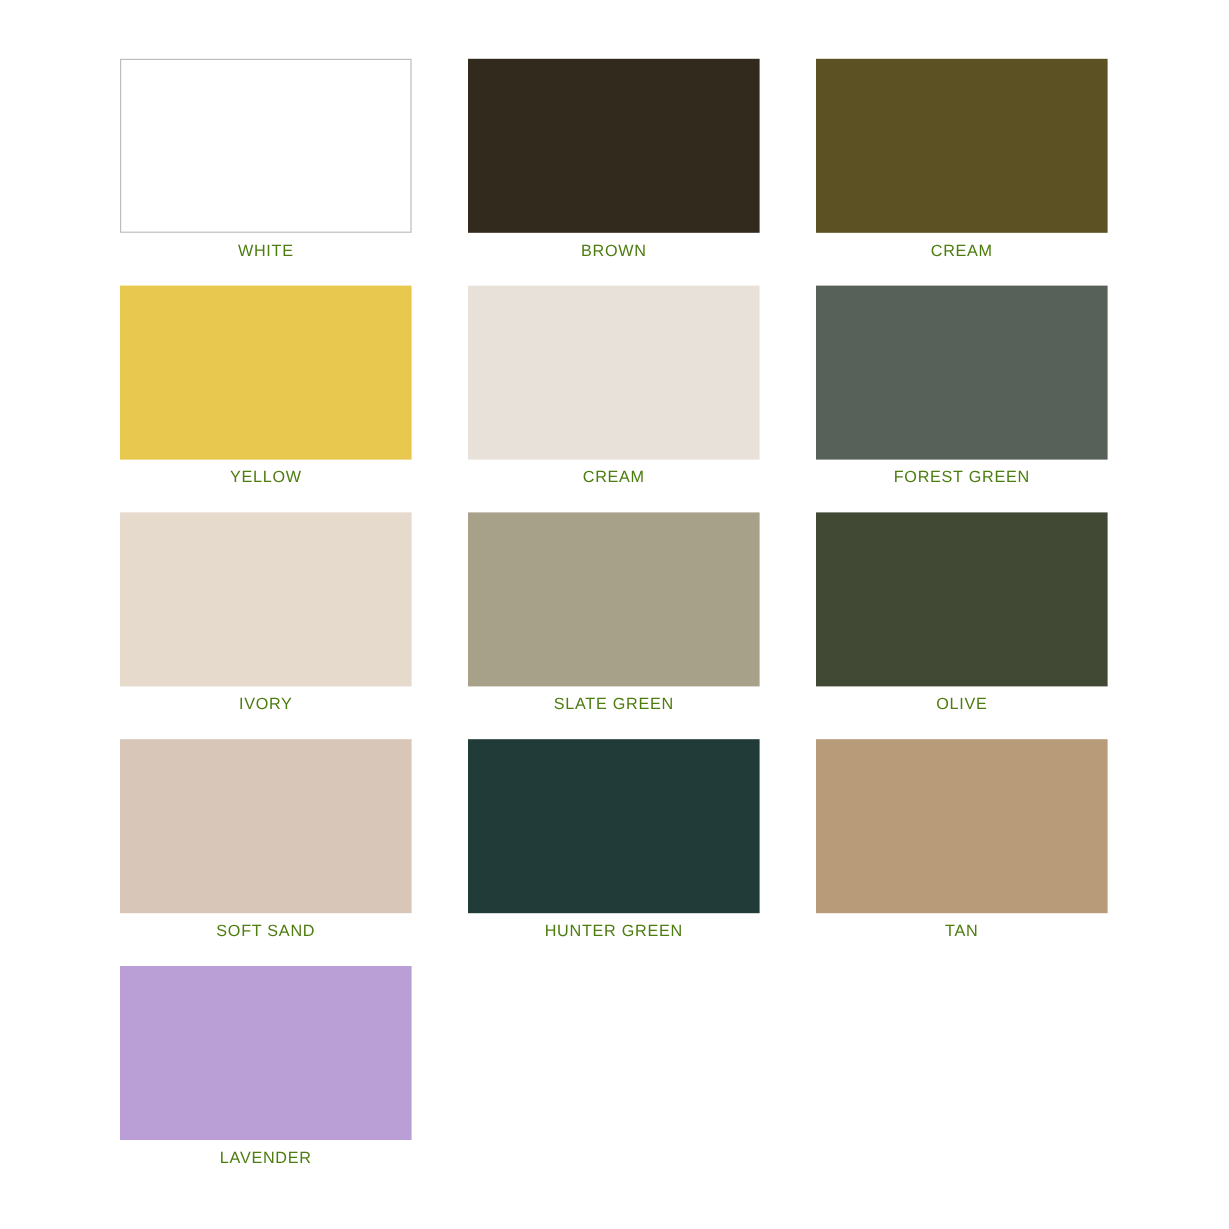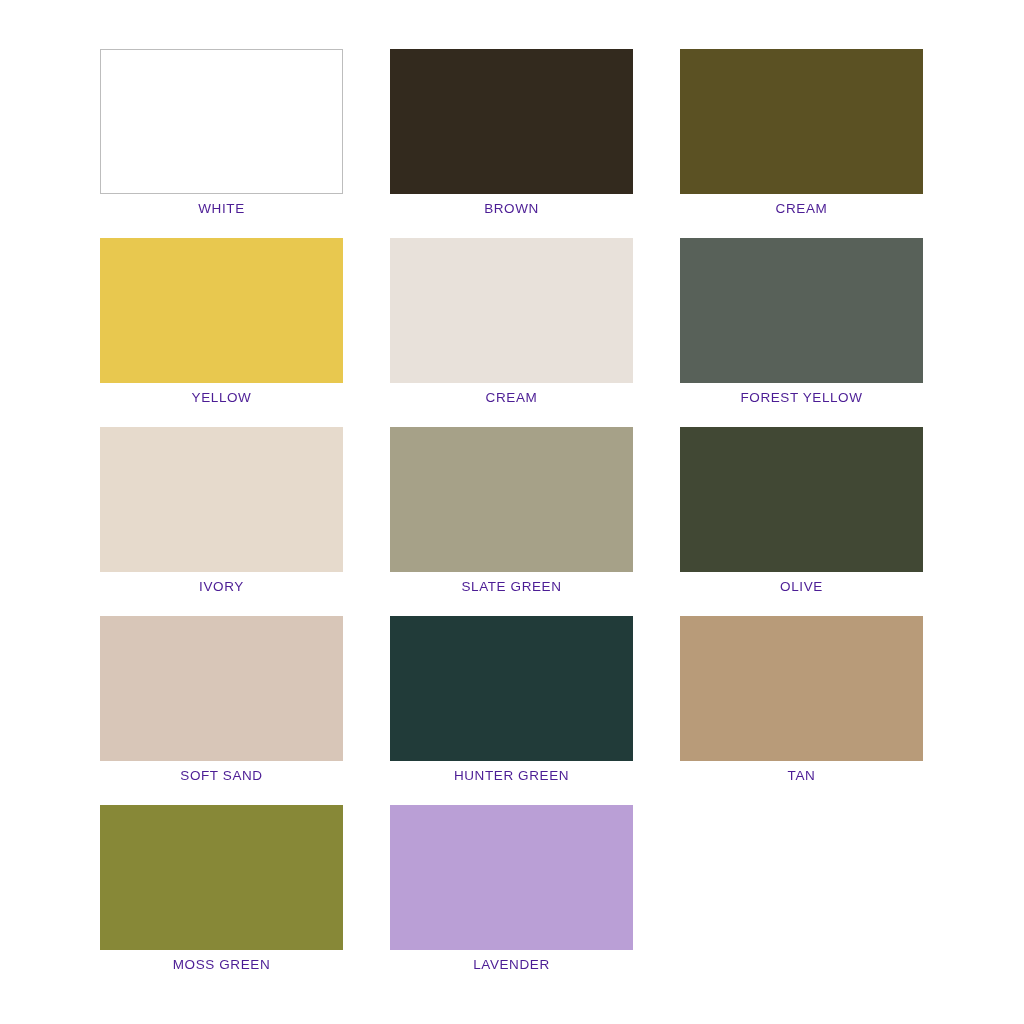--- a/index.html
+++ b/index.html
@@ -49,21 +49,21 @@
   .swatch-label {
     position: absolute;
     left: 0;
     right: 0;
     top: 152px;
     text-align: center;
     font-family: "Liberation Sans", sans-serif;
     font-size: 13.5px;
     line-height: 16px;
     letter-spacing: 0.6px;
-    color: #4c1d95;
+    color: #4d7c0f;
     white-space: nowrap;
   }
 </style>
 </head>
 <body>
 
 <div id="palette-grid">
     <div class="swatch-cell">
       <div class="swatch-chip bordered" style="background-color: rgb(255, 255, 255);"></div>
       <div class="swatch-label">WHITE</div>
@@ -79,21 +79,21 @@
     <div class="swatch-cell">
       <div class="swatch-chip" style="background-color: rgb(232, 200, 79);"></div>
       <div class="swatch-label">YELLOW</div>
     </div>
     <div class="swatch-cell">
       <div class="swatch-chip" style="background-color: rgb(232, 225, 218);"></div>
       <div class="swatch-label">CREAM</div>
     </div>
     <div class="swatch-cell">
       <div class="swatch-chip" style="background-color: rgb(88, 97, 89);"></div>
-      <div class="swatch-label">FOREST YELLOW</div>
+      <div class="swatch-label">FOREST GREEN</div>
     </div>
     <div class="swatch-cell">
       <div class="swatch-chip" style="background-color: rgb(230, 218, 204);"></div>
       <div class="swatch-label">IVORY</div>
     </div>
     <div class="swatch-cell">
       <div class="swatch-chip" style="background-color: rgb(166, 161, 136);"></div>
       <div class="swatch-label">SLATE GREEN</div>
     </div>
     <div class="swatch-cell">
@@ -106,20 +106,16 @@
     </div>
     <div class="swatch-cell">
       <div class="swatch-chip" style="background-color: rgb(33, 59, 57);"></div>
       <div class="swatch-label">HUNTER GREEN</div>
     </div>
     <div class="swatch-cell">
       <div class="swatch-chip" style="background-color: rgb(184, 155, 121);"></div>
       <div class="swatch-label">TAN</div>
     </div>
     <div class="swatch-cell">
-      <div class="swatch-chip" style="background-color: rgb(135, 136, 55);"></div>
-      <div class="swatch-label">MOSS GREEN</div>
-    </div>
-    <div class="swatch-cell">
       <div class="swatch-chip" style="background-color: rgb(186, 159, 214);"></div>
       <div class="swatch-label">LAVENDER</div>
     </div>
   </div>
 
 </body></html>

